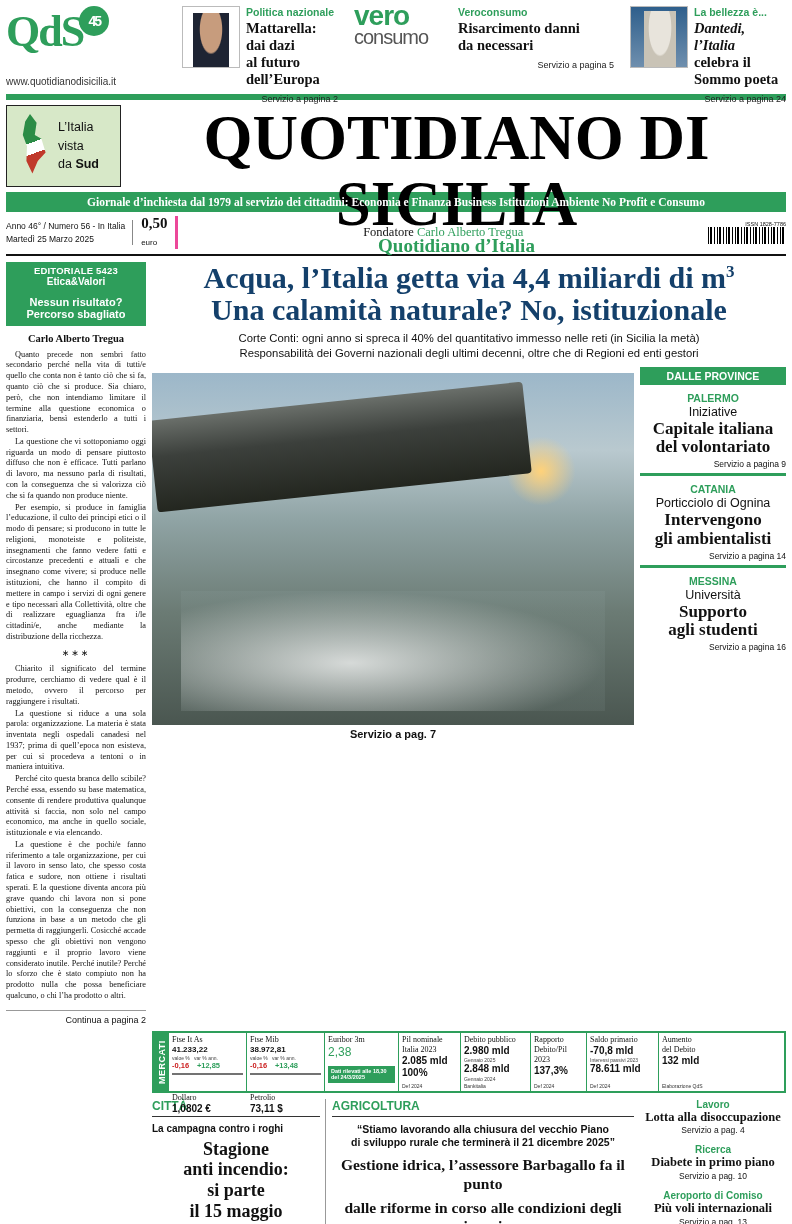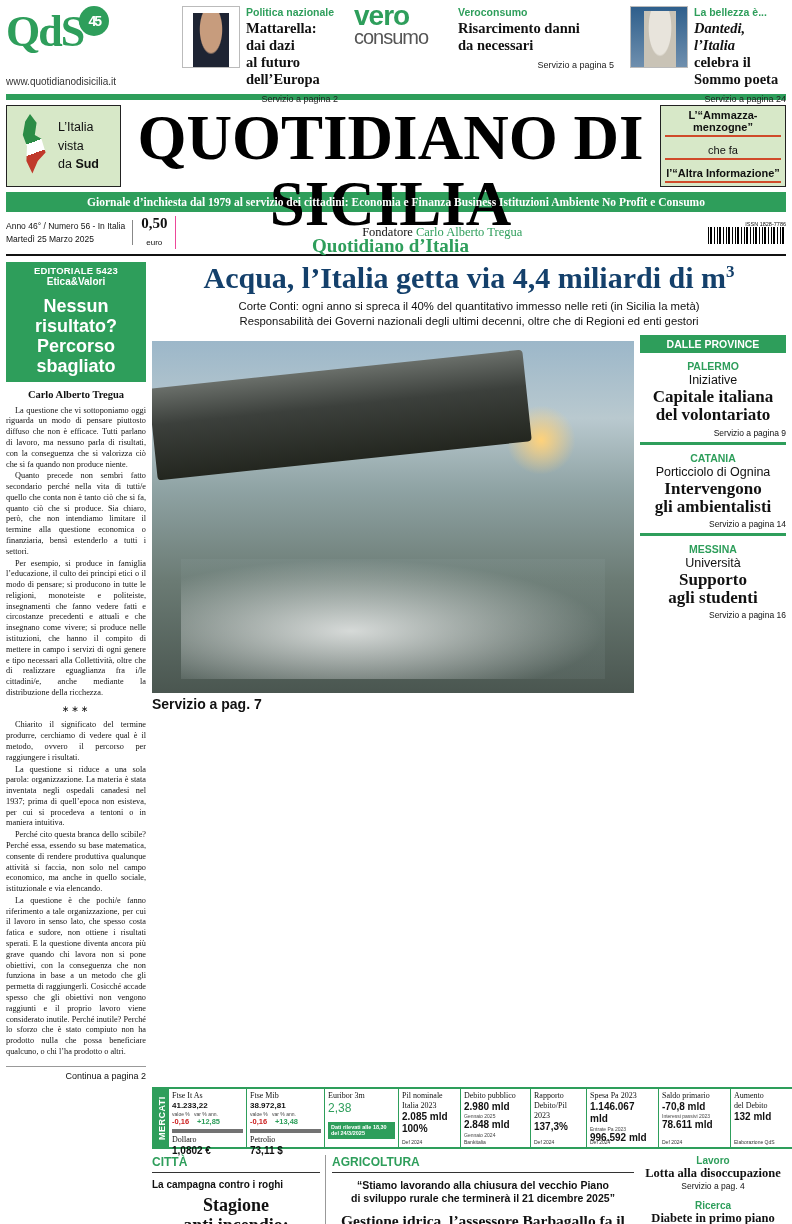--- a/index.html
+++ b/index.html
@@ -48,54 +48,54 @@
   .slogan-box { width: 126px; border: 1px solid #222; background: #d7e8c8; padding: 3px 4px; text-align: center;
     display:flex; flex-direction: column; justify-content: space-between;}
   .slogan-l { font-size: 11px; font-weight: bold; line-height: 1.1; border-bottom: 2px solid #d04a2a; padding-bottom:2px;}
   .slogan-m { font-size: 11px; border-bottom: 2px solid #d04a2a; padding-bottom:2px; }
   .greenbar { background: #2e9e5b; color: #fff; text-align: center; font-family:"Liberation Serif",serif;
     font-weight: bold; font-size: 11.5px; padding: 4px 0; margin-top: 5px; }
 
   
   .infoline { display: flex; align-items: center; border-bottom: 2px solid #111; padding: 4px 0 5px 0; }
   .anno { font-size: 8.5px; line-height: 1.45; padding-right: 7px; border-right: 1px solid #888; }
-  .price { text-align: center; padding: 0 8px; border-right: 1px solid #ec4899; }
+  .price { text-align: left; padding: 0 8px; border-right: 3px solid #ec4899; }
   .price b { font-family:"Liberation Serif",serif; font-size: 15px; display: block; line-height: 1;}
   .price span { font-size: 8px; }
   .fondatore { flex: 1; text-align: center; font-family: "Liberation Serif", serif; font-weight: normal; font-size: 12.5px; }
   .fondatore .nm { color: #2e9e5b; }
   .barcode { display: flex; flex-direction: column; align-items: flex-end; font-size: 5.5px;}
   .bars { height: 17px; width: 78px; background: repeating-linear-gradient(90deg,#000 0 1px,#fff 1px 2px,#000 2px 4px,#fff 4px 6px,#000 6px 7px,#fff 7px 9px);}
 
   
   .main { display: flex; gap: 6px; margin-top: 6px; }
   .col-left { width: 140px; flex: none; }
   .col-mid { flex: 1; }
   .col-right { width: 146px; flex: none; }
 
   
   .edit-head { background: #2e9e5b; color: #fff; text-align: center; padding: 3px 2px 5px 2px; }
   .edit-head .e1 { font-size: 9.5px; font-weight: bold; letter-spacing: .2px;}
   .edit-head .e2 { font-size: 10px; font-weight: bold; margin-bottom: 9px;}
-  .edit-head .e3 { font-size: 18px; font-weight: bold; line-height: 1.12; }
+  .edit-head .e3 { font-size: 11px; font-weight: bold; line-height: 1.12; }
   .edit-author { text-align: center; font-family: "Liberation Serif", serif; font-weight: bold;
     font-size: 10.5px; margin: 7px 0 6px 0; }
   .edit-body { font-family: "Liberation Serif", serif; font-size: 8.3px; line-height: 1.3; text-align: justify; color:#111;}
   .edit-body p { text-indent: 9px; margin-bottom: 1px; }
   .edit-stars { text-align: center; letter-spacing: 2px; margin: 5px 0; font-size: 9px;}
   .edit-cont { text-align: right; font-size: 9px; margin-top: 8px; border-top: 1px solid #999; padding-top: 4px;}
 
   
   .lead-head { font-family: "Liberation Serif", serif; font-weight: bold; color: #14406b;
     font-size: 30px; line-height: 1.06; text-align: center; }
   .lead-head sup { font-size: 17px; }
   .lead-sub { text-align: center; font-size: 11.3px; line-height: 1.3; margin-top: 5px; color:#111;}
   .lead-photo { width: 100%; height: 352px; margin-top: 6px; position: relative; overflow: hidden;
     background: linear-gradient(#9cb7c9 0%, #b9c9cf 22%, #8fa3a4 42%, #6b7b74 68%, #4a5650 100%);}
-  .lead-serv { text-align: left; font-size: 14px; font-weight: bold; margin-top: 3px; }
+  .lead-serv { text-align: center; font-size: 11px; font-weight: bold; margin-top: 3px; }
 
   
   .prov-head { background: #2e9e5b; color: #fff; text-align: center; font-weight: bold; font-size: 10.5px; padding: 3px 0;}
   .prov-item { text-align: center; padding: 7px 0 4px 0; }
   .prov-city { color: #2e9e5b; font-weight: bold; font-size: 10.5px; }
   .prov-k { font-size: 12.5px; margin: 1px 0 1px 0;}
   .prov-t { font-family: "Liberation Serif", serif; font-weight: bold; font-size: 17px; line-height: 1.07;}
   .prov-s { font-size: 8.5px; text-align: right; margin-top: 3px; }
   .prov-div { height: 3px; background: #2e9e5b; }
 
@@ -106,21 +106,21 @@
   .merc-cell { border-right: 1px solid #2e9e5b; padding: 2px 3px; font-size: 7px; line-height: 1.25; position: relative;}
   .merc-cell:last-child { border-right: none; }
   .merc-cell .nm { font-family: "Liberation Serif", serif; font-size: 8px; }
   .merc-cell .vl { font-weight: bold; font-size: 8px; }
   .merc-cell .big { font-weight: bold; font-size: 10px; }
   .merc-cell .grn { color: #2e9e5b; font-weight: normal; font-size: 12px;}
   .merc-cell .red { color: #cc2222; font-weight: bold; font-size: 7.5px; }
   .merc-cell .pos { color: #2e9e5b; font-weight: bold; font-size: 7.5px; }
   .merc-cell .tiny { font-size: 5px; color: #444; }
   .merc-cell .foot { font-size: 5px; color: #333; position: absolute; bottom: 1px; }
-  .merc-half { border-bottom: 4px solid #737373; padding-bottom: 2px; margin-bottom: 2px; }
+  .merc-half { border-bottom: 2px solid #737373; padding-bottom: 2px; margin-bottom: 18px; }
   .tagbox { background: #2e9e5b; color: #fff; font-size: 5.5px; font-weight:bold; padding: 2px 3px; line-height:1.2; display:inline-block;}
 
   
   .bottom3 { display: flex; gap: 6px; margin-top: 6px; }
   .bb-city { width: 174px; flex: none; border-right: 1px solid #999; padding-right: 5px;}
   .bb-agri { flex: 1; }
   .sec-label { color: #2e9e5b; font-weight: bold; font-size: 12px; border-bottom: 1px solid #333; padding-bottom: 3px; margin-bottom: 6px;}
   .city-kick { font-weight: bold; font-size: 10px; margin-bottom: 5px; }
   .city-title { font-family:"Liberation Serif",serif; font-weight: bold; font-size: 18px; text-align: center; line-height: 1.15;}
   .city-photo { width: 100%; height: 98px; margin-top: 6px; overflow: hidden; position: relative;
@@ -213,25 +213,20 @@
       <div class="flag-txt">
         <div>L’Italia</div>
         <div>vista</div>
         <div><span>da </span><b>Sud</b></div>
       </div>
     </div>
     <div class="title-wrap">
       <div class="paper-title">QUOTIDIANO DI SICILIA</div>
       <div class="paper-sub">Quotidiano d’Italia</div>
     </div>
-    <div class="slogan-box">
-      <div class="slogan-l">L’“Ammazza-menzogne”</div>
-      <div class="slogan-m">che fa</div>
-      <div class="slogan-l" style="border-bottom:2px solid #d04a2a">l’“Altra Informazione”</div>
-    </div>
   </div>
 
   <div class="greenbar">Giornale d’inchiesta dal 1979 al servizio dei cittadini: Economia e Finanza Business Istituzioni Ambiente No Profit e Consumo</div>
 
   <div class="infoline">
     <div class="anno">
       <div>Anno 46° / Numero 56 - In Italia</div>
       <div>Martedì 25 Marzo 2025</div>
     </div>
     <div class="price">
@@ -252,36 +247,37 @@
 
     <div class="col-left">
       <div class="edit-head">
         <div class="e1">EDITORIALE 5423</div>
         <div class="e2">Etica&amp;Valori</div>
         <div class="e3">Nessun risultato?</div>
         <div class="e3">Percorso sbagliato</div>
       </div>
       <div class="edit-author">Carlo Alberto Tregua</div>
       <div class="edit-body">
+        <p>Quanto precede non sembri fatto secondario perché nella vita di tutti/e quello che conta non è tanto ciò che si fa, quanto ciò che si produce. Sia chiaro, però, che non intendiamo limitare il termine alla questione economica o finanziaria, bensì estenderlo a tutti i settori.</p>
         <p>La questione che vi sottoponiamo oggi riguarda un modo di pensare piuttosto diffuso che non è efficace. Tutti parlano di lavoro, ma nessuno parla di risultati, con la conseguenza che si valorizza ciò che si fa quando non produce niente.</p>
-        <p>Quanto precede non sembri fatto secondario perché nella vita di tutti/e quello che conta non è tanto ciò che si fa, quanto ciò che si produce. Sia chiaro, però, che non intendiamo limitare il termine alla questione economica o finanziaria, bensì estenderlo a tutti i settori.</p>
         <p>Per esempio, si produce in famiglia l’educazione, il culto dei principi etici o il modo di pensare; si producono in tutte le religioni, monoteiste e politeiste, insegnamenti che fanno vedere fatti e circostanze precedenti e attuali e che insegnano come vivere; si produce nelle istituzioni, che hanno il compito di mettere in campo i servizi di ogni genere e tipo necessari alla Collettività, oltre che di realizzare eguaglianza fra i/le cittadini/e, anche mediante la distribuzione della ricchezza.</p>
         <div class="edit-stars">∗∗∗</div>
         <p>Chiarito il significato del termine produrre, cerchiamo di vedere qual è il metodo, ovvero il percorso per raggiungere i risultati.</p>
         <p>La questione si riduce a una sola parola: organizzazione. La materia è stata inventata negli ospedali canadesi nel 1937; prima di quell’epoca non esisteva, per cui si procedeva a tentoni o in maniera intuitiva.</p>
         <p>Perché cito questa branca dello scibile? Perché essa, essendo su base matematica, consente di rendere produttiva qualunque attività si faccia, non solo nel campo economico, ma anche in quello sociale, istituzionale e via elencando.</p>
         <p>La questione è che pochi/e fanno riferimento a tale organizzazione, per cui il lavoro in senso lato, che spesso costa fatica e sudore, non ottiene i risultati sperati. E la questione diventa ancora più grave quando chi lavora non si pone obiettivi, con la conseguenza che non funziona in base a un metodo che gli permetta di raggiungerli. Cosicché accade spesso che gli obiettivi non vengono raggiunti e il proprio lavoro viene considerato inutile. Perché inutile? Perché lo sforzo che è stato compiuto non ha prodotto nulla che possa beneficiare qualcuno, o chi l’ha prodotto o altri.</p>
       </div>
       <div class="edit-cont">Continua a pagina 2</div>
     </div>
 
     <div class="col-mid">
       <div class="lead-head">
         <span>Acqua, l’Italia getta via 4,4 miliardi di m</span><sup>3</sup>
       </div>
+      <div class="lead-head">Una calamità naturale? No, istituzionale</div>
       <div class="lead-sub">Corte Conti: ogni anno si spreca il 40% del quantitativo immesso nelle reti (in Sicilia la metà)</div>
       <div class="lead-sub" style="margin-top:1px">Responsabilità dei Governi nazionali degli ultimi decenni, oltre che di Regioni ed enti gestori</div>
 
       <div style="display:flex;gap:6px;margin-top:6px;">
         <div style="flex:1;">
           <div class="lead-photo">
             <div class="sun"></div>
             <div class="pipe"></div>
             <div class="splash"></div>
           </div>
@@ -373,27 +369,20 @@
         </div>
 
         <div class="merc-cell" style="width:56px">
           <div class="nm">Rapporto</div>
           <div class="nm">Debito/Pil</div>
           <div class="nm">2023</div>
           <div class="big">137,3%</div>
           <div class="foot">Def 2024</div>
         </div>
 
-        <div class="merc-cell" style="width:72px">
-          <div class="nm">Spesa Pa 2023</div>
-          <div class="big">1.146.067 mld</div>
-          <div class="tiny">Entrate Pa 2023</div>
-          <div class="big">996.592 mld</div>
-          <div class="foot">Def 2024</div>
-        </div>
 
         <div class="merc-cell" style="width:72px">
           <div class="nm">Saldo primario</div>
           <div class="big">-70,8 mld</div>
           <div class="tiny">Interessi passivi 2023</div>
           <div class="big">78.611 mld</div>
           <div class="foot">Def 2024</div>
         </div>
 
         <div class="merc-cell" style="width:68px">

